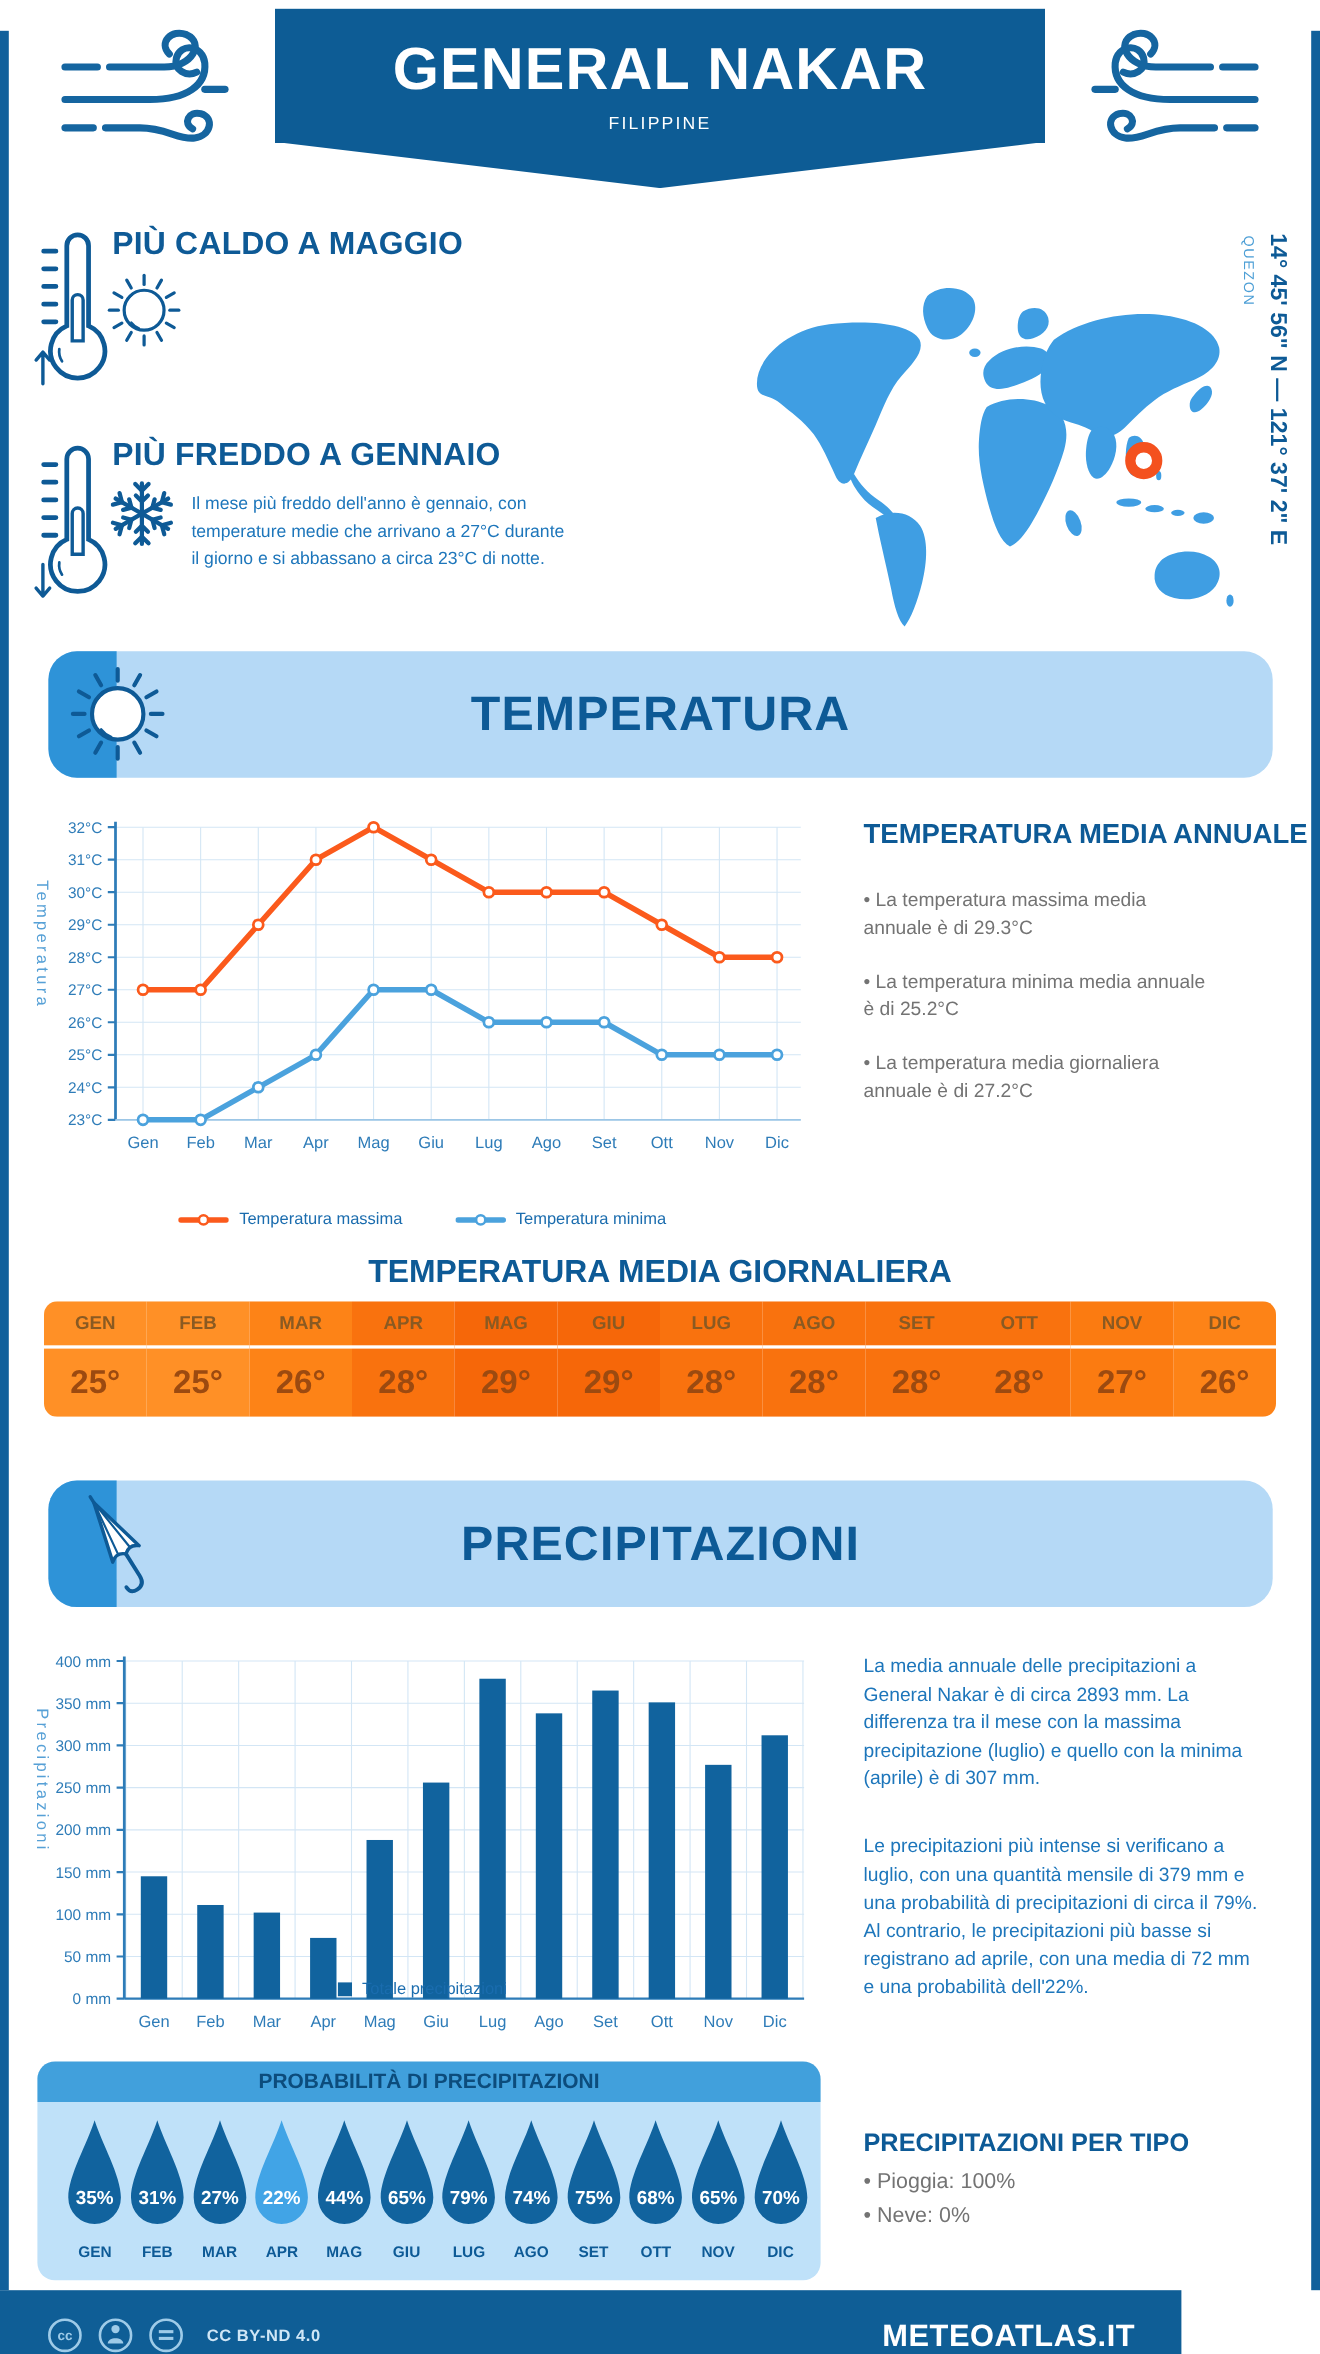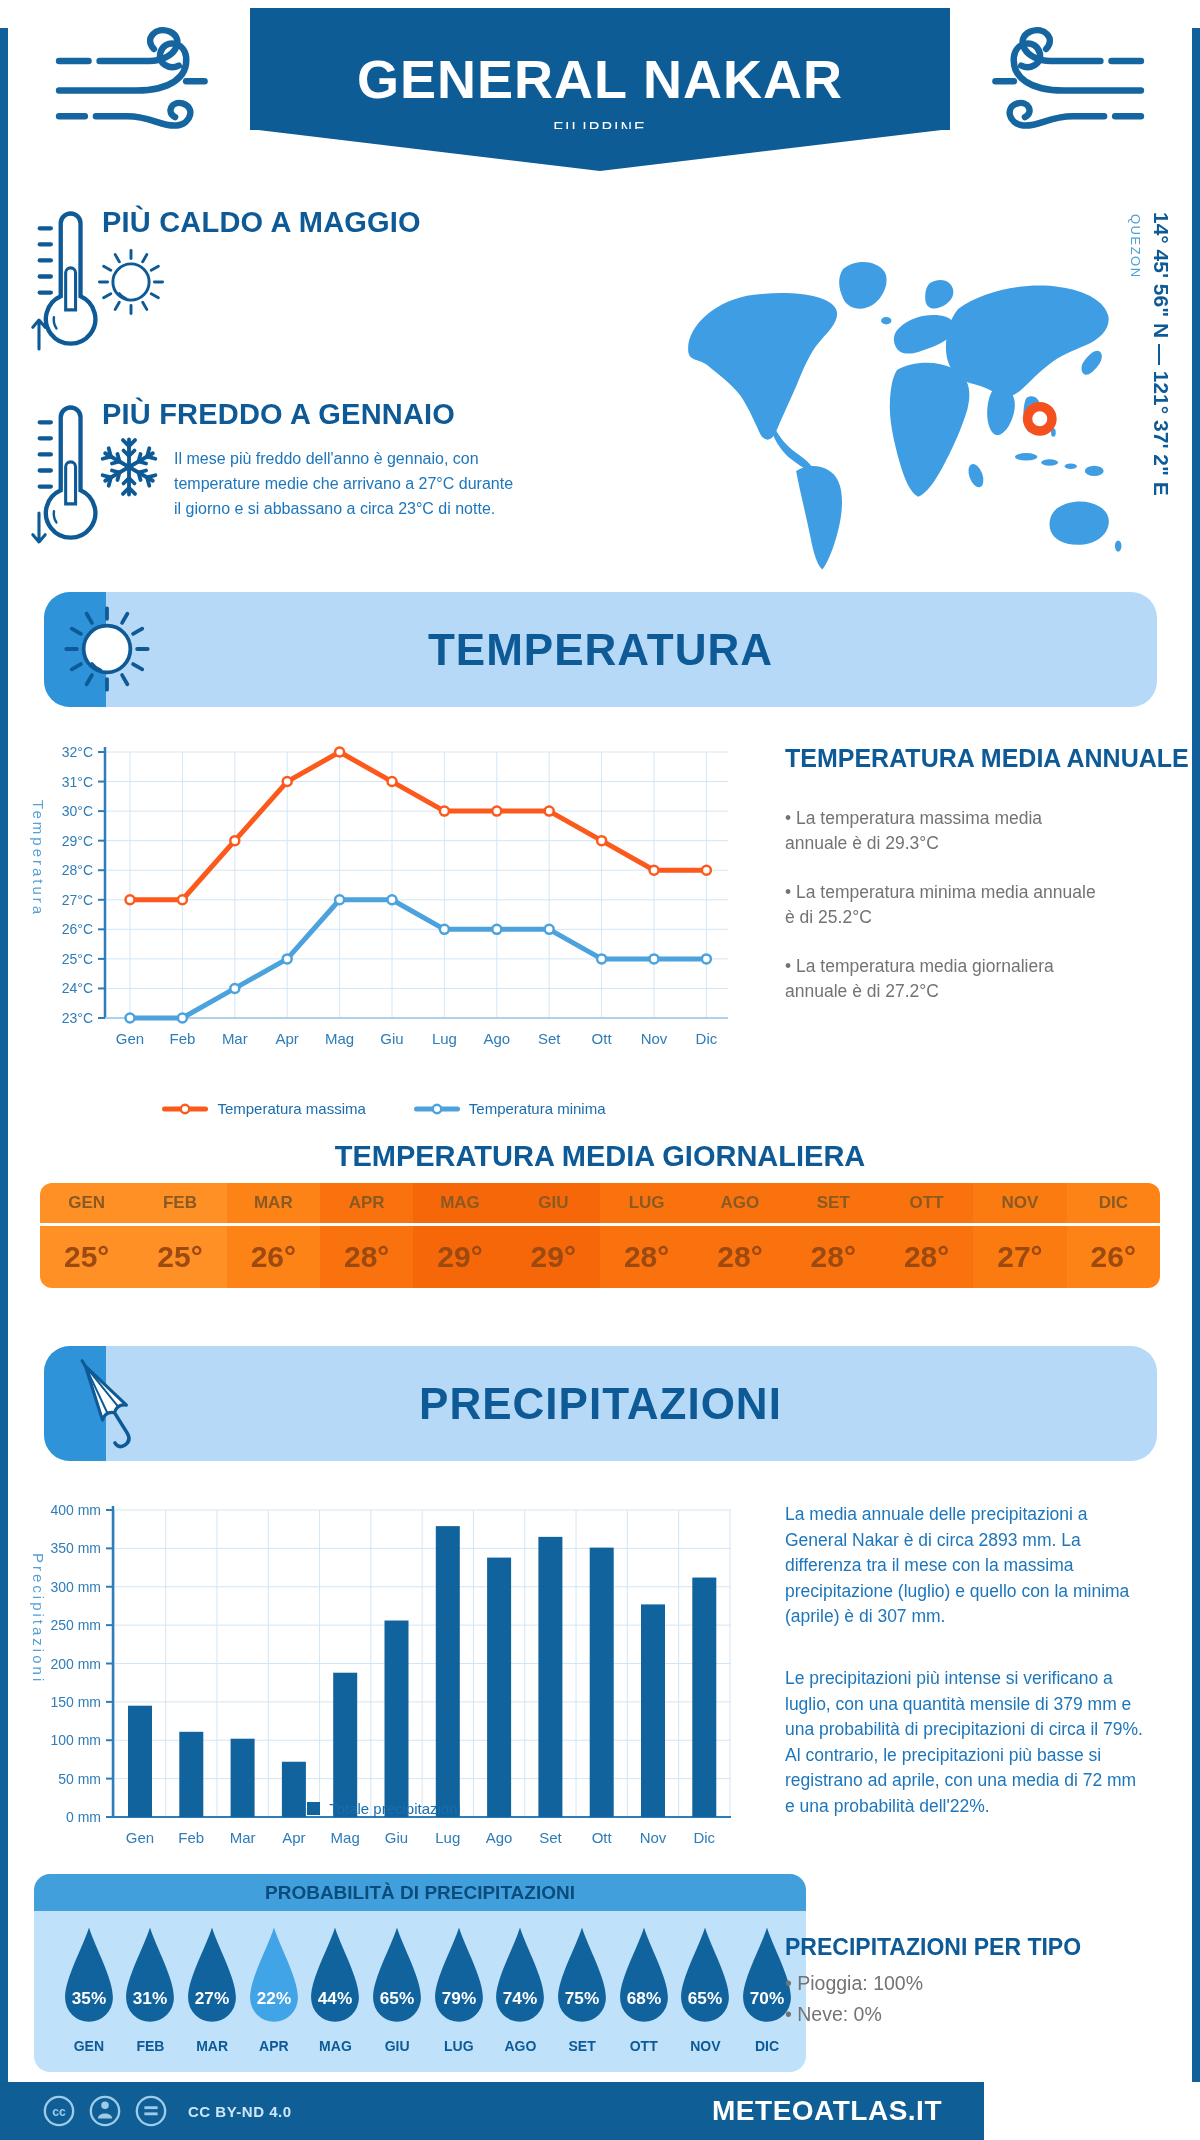--- a/index.html
+++ b/index.html
@@ -2,21 +2,21 @@
 <html><head>
 <meta charset="utf-8">
 <style>
   html,body{margin:0;padding:0;background:#ffffff;}
   .page{position:relative;width:1200px;height:2140px;background:#fff;overflow:hidden;
         font-family:"Liberation Sans",sans-serif;}
   .abs{position:absolute;}
   .pborder{position:absolute;top:28px;height:2054px;width:8px;background:#11609b;}
   
   .hbanner{left:250px;top:8px;width:700px;height:122px;background:#0d5c95;text-align:center;}
-  .htitle{padding-top:40px;font-size:54px;font-weight:bold;color:#fff;letter-spacing:1px;}
+  .htitle{padding-top:24px;font-size:54px;font-weight:bold;color:#fff;letter-spacing:1px;}
   .hsub{margin-top:10px;font-size:16px;color:#fff;letter-spacing:2px;}
   .chevron{left:250px;top:129px;}
   
   .hl-title{font-size:29px;font-weight:bold;color:#0e5a96;letter-spacing:0.2px;}
   .hl-text{font-size:16px;line-height:25px;color:#1d76bb;width:340px;}
   
   .vtext{writing-mode:vertical-rl;}
   .coords{left:1149px;top:212px;font-size:21px;font-weight:bold;color:#0d5a96;}
   .quezon{left:1128px;top:214px;font-size:13px;color:#4d9fd6;letter-spacing:1.5px;}
   
@@ -35,34 +35,34 @@
   .blist li{font-size:17.5px;line-height:25px;margin-bottom:24px;}
   .blist li::before{content:"• ";}
   .para{font-size:17.5px;line-height:25.5px;color:#1d76bb;width:358px;}
   
   .daily-title{left:0;top:1140px;width:1200px;text-align:center;font-size:29px;font-weight:bold;color:#0d5a96;}
   .daily-table{left:40px;top:1183px;width:1120px;height:105px;display:flex;border-radius:12px;overflow:hidden;}
   .dt-col{flex:1;text-align:center;}
   .dt-head{height:40px;line-height:40px;font-size:17px;font-weight:bold;color:#8a5a22;border-bottom:3px solid #fff;}
   .dt-val{height:62px;line-height:62px;font-size:30px;font-weight:bold;color:#9c4a10;}
   
-  .prob-panel{left:34px;top:1874px;width:772px;}
+  .prob-panel{left:34px;top:1874px;width:712px;}
   .prob-header{height:37px;line-height:37px;text-align:center;background:#41a0dc;
      border-radius:16px 16px 0 0;font-size:19px;font-weight:bold;color:#0c4c7c;}
   .prob-body{background:#bfe1f9;border-radius:0 0 16px 16px;padding:14px 8px 18px 24px;}
   .drops{display:flex;justify-content:space-around;}
   .drop-col{width:56px;text-align:center;}
   .drop-month{margin-top:5px;font-size:14px;font-weight:bold;color:#0d5a96;}
   
   .types-title{left:785px;top:1934px;font-size:23px;font-weight:bold;color:#0d5a96;}
   .types-list{left:785px;top:1968px;}
   .types-list li{font-size:19.5px;line-height:31px;margin-bottom:0;}
   
-  .footer{left:0;top:2082px;width:984px;height:58px;background:#0f5e96;display:flex;
-     align-items:center;justify-content:space-between;padding:0 42px;box-sizing:border-box;}
+  .footer{left:0;top:2082px;width:1074px;height:58px;background:#0f5e96;display:flex;
+     align-items:flex-end;justify-content:space-between;padding:0 42px;box-sizing:border-box;}
   .f-left{display:flex;align-items:center;gap:12px;}
   .f-license{font-size:15px;font-weight:bold;color:#cfe6f6;margin-left:8px;letter-spacing:0.5px;}
   .f-site{font-size:28px;font-weight:bold;color:#fff;letter-spacing:0.5px;}
 </style>
 </head>
 <body>
 
 <svg width="0" height="0" style="position:absolute">
   <defs>
     <symbol id="sym-wind" viewBox="0 0 190 130">

